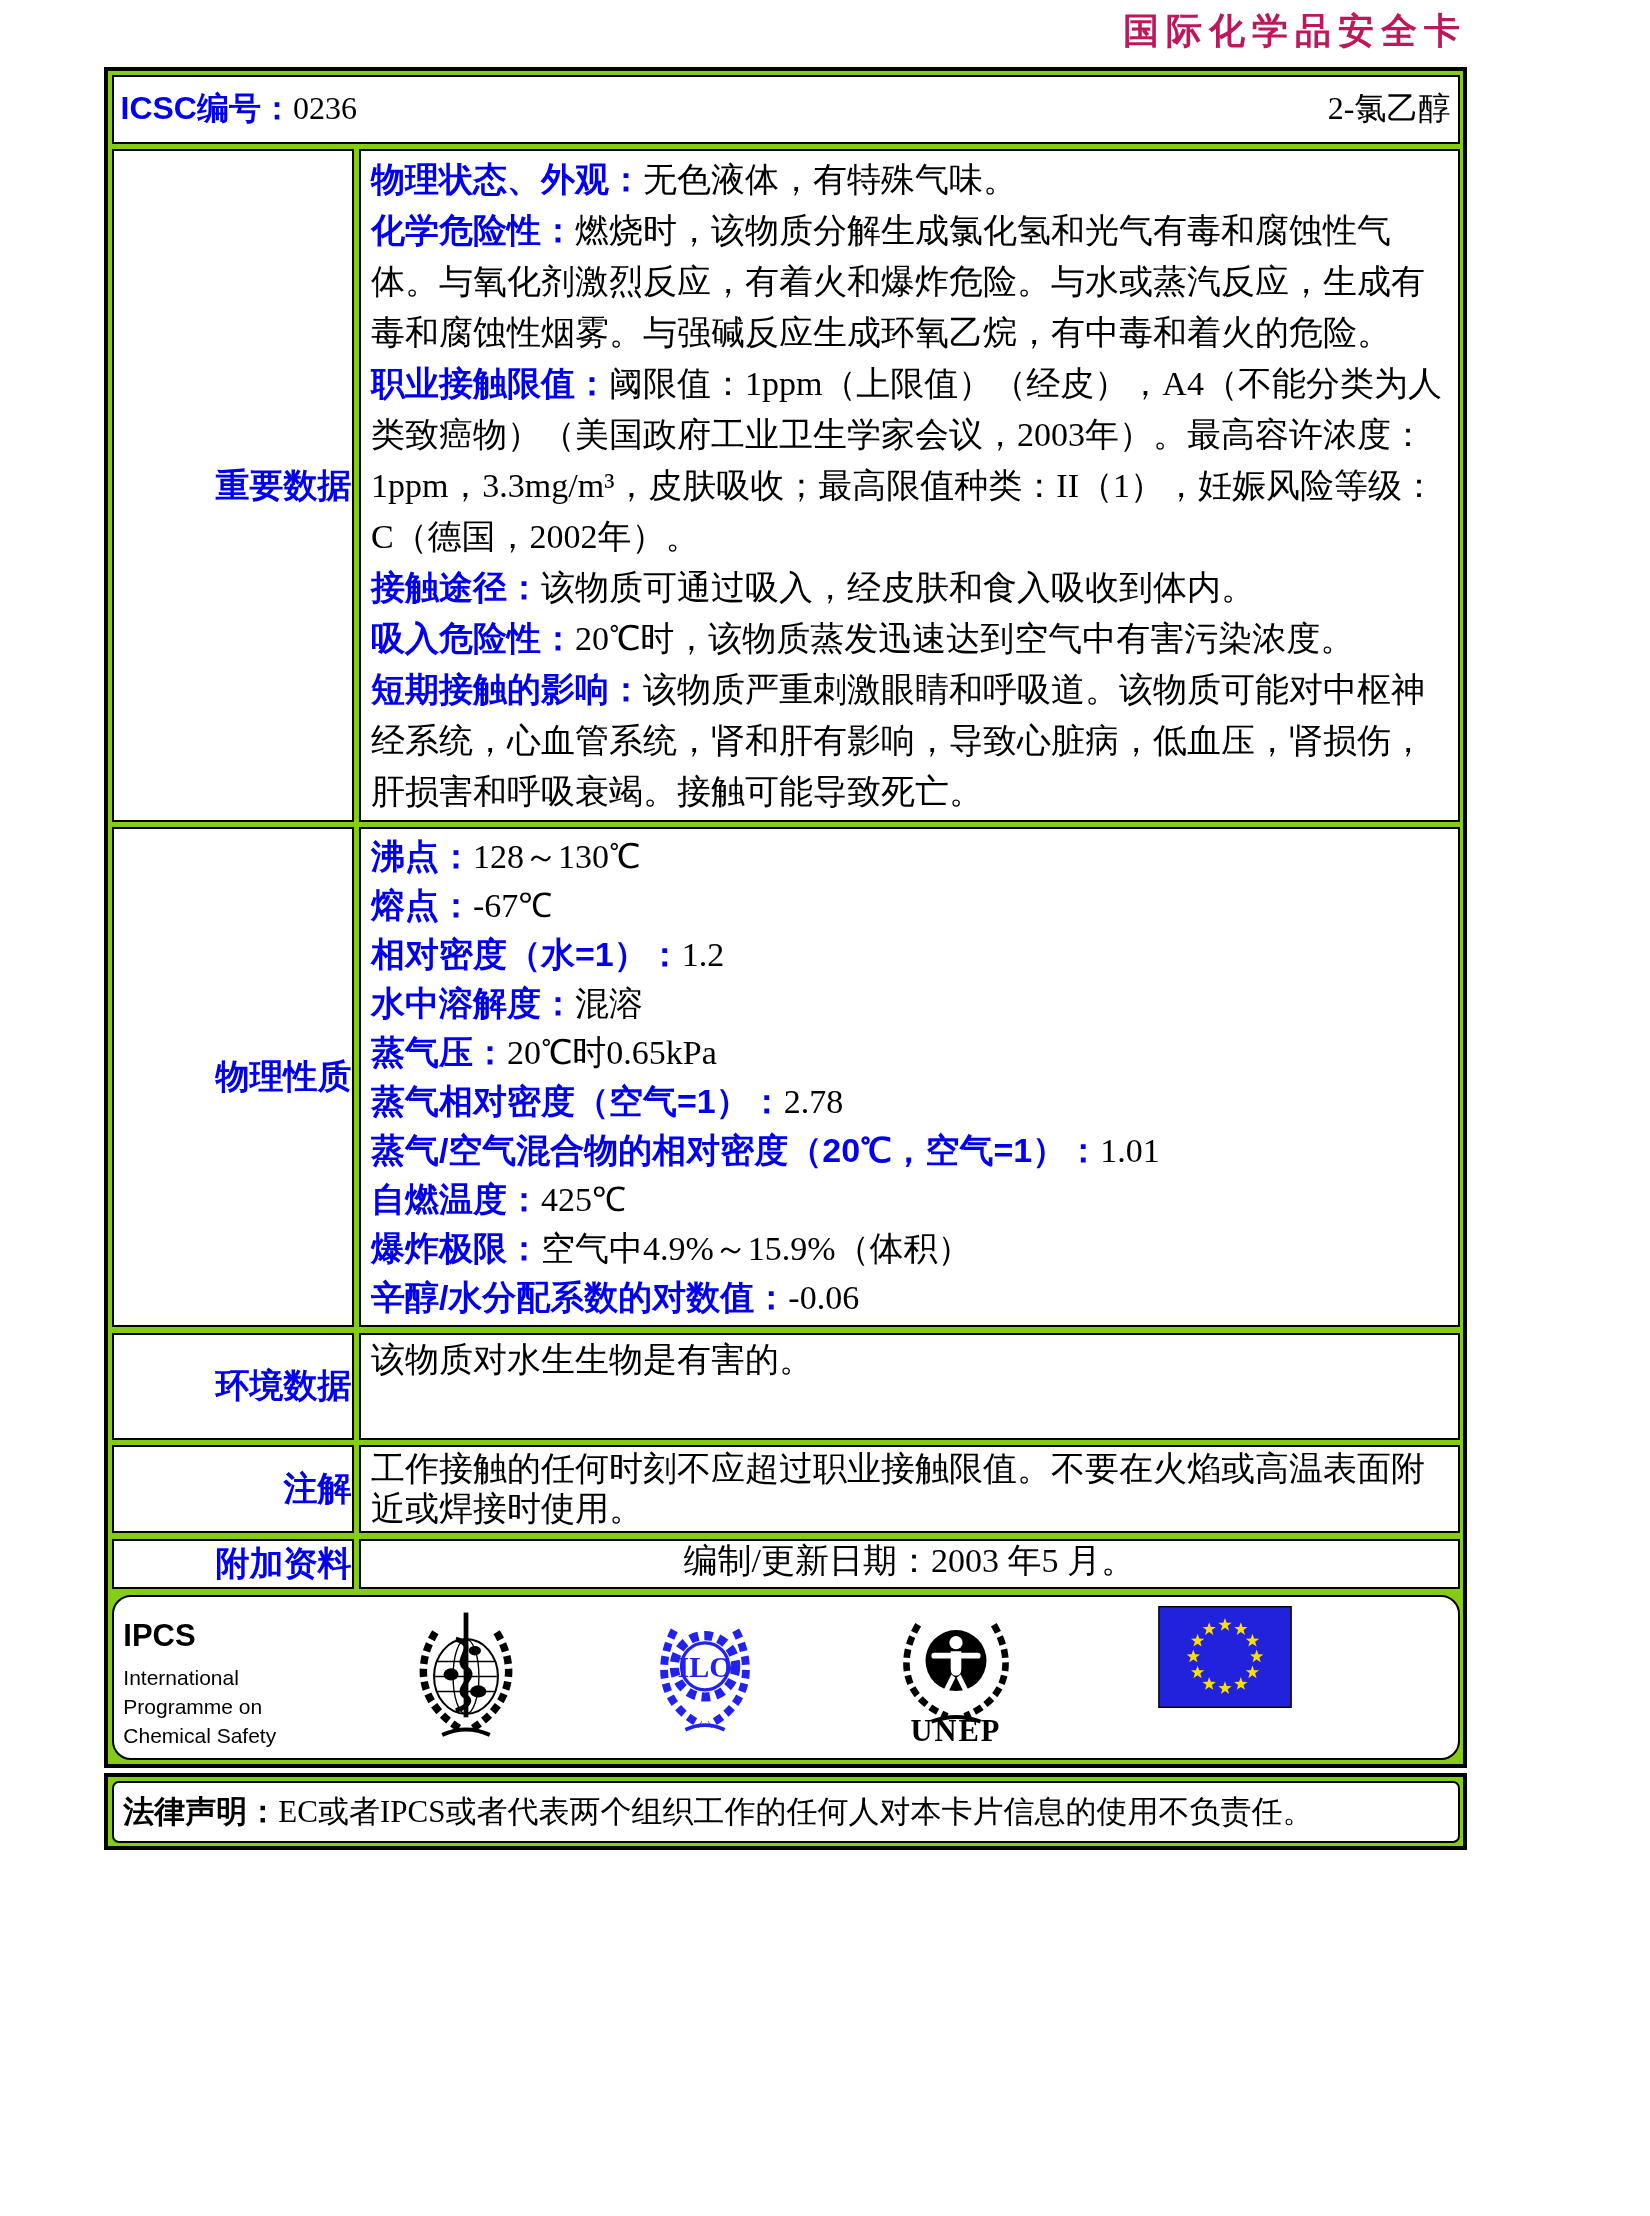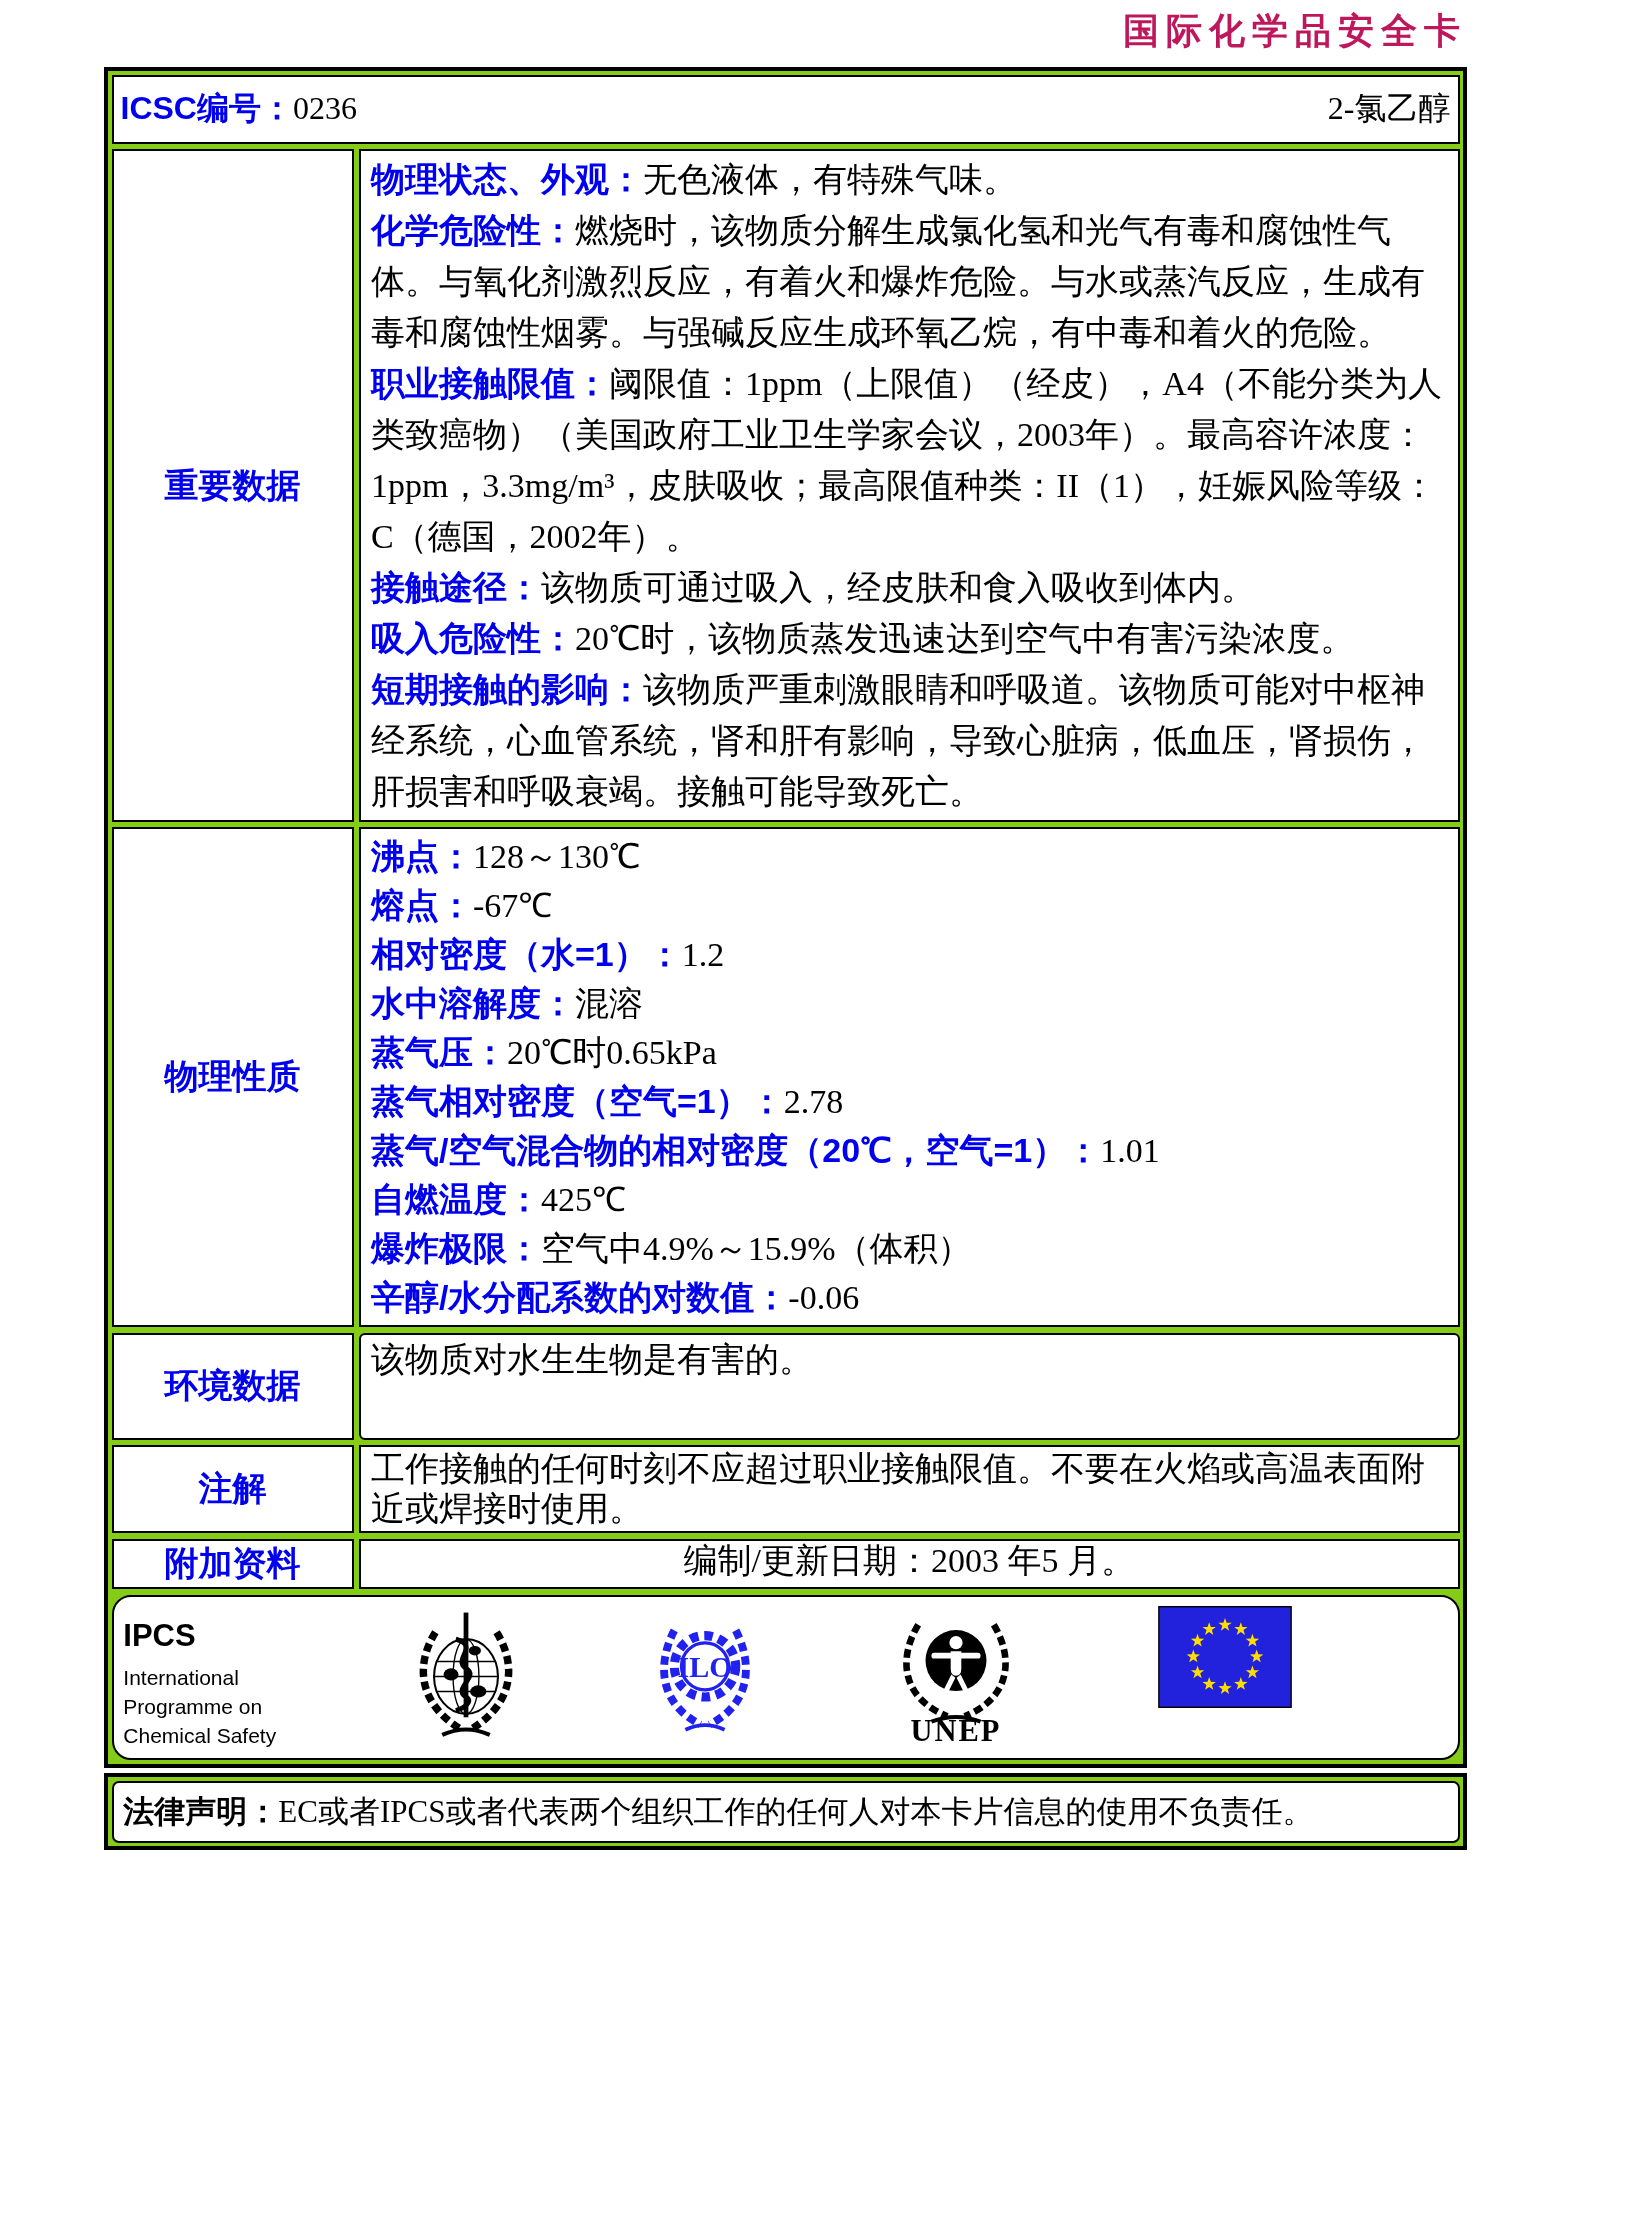--- a/index.html
+++ b/index.html
@@ -36,36 +36,36 @@
   .full { flex: 1; }
 
   .header-cell {
     display: flex; justify-content: space-between; align-items: center;
     padding: 0 7px; height: 69px; font-size: 32px;
   }
   .header-left { white-space: nowrap; }
 
   .label-cell {
     flex: 0 0 242px; width: 242px;
-    display: flex; align-items: center; justify-content: center;
+    display: flex; align-items: center; justify-content: flex-end;
     font-family: "Liberation Sans", sans-serif;
     font-weight: bold; color: #0000ee; font-size: 34px;
     text-align: center;
   }
   .content-cell { flex: 1; padding: 2.8px 9.8px; font-size: 34px; }
 
   .lbl, .blue-b {
     color: #0000ee; font-weight: bold;
     font-family: "Liberation Sans", sans-serif;
   }
   .txt { color: #000; }
 
   .important .prop-item { line-height: 51px; }
   .physical  .prop-item { line-height: 49px; }
-  .env-cell   { min-height: 107px; line-height: 45px; border-radius: 6px; }
+  .env-cell   { min-height: 107px; line-height: 45px; }
   .notes-cell { line-height: 40px; padding-top: 1.4px; padding-bottom: 2.8px; }
   .addl-cell  { line-height: 38px; padding-top: 0.7px; padding-bottom: 0.7px; text-align: center; }
 
   .logos-cell { padding: 9.8px 0 5.6px 9.8px; border-radius: 19px; }
   .logos-flex {
     display: flex; align-items: flex-start; justify-content: space-between;
     padding-right: 165px; height: 146px;
   }
   .ipcs-block { font-family: "Liberation Sans", sans-serif; padding-top: 11.2px; }
   .ipcs-acronym { font-weight: bold; font-size: 31px; margin-bottom: 9.8px; }

